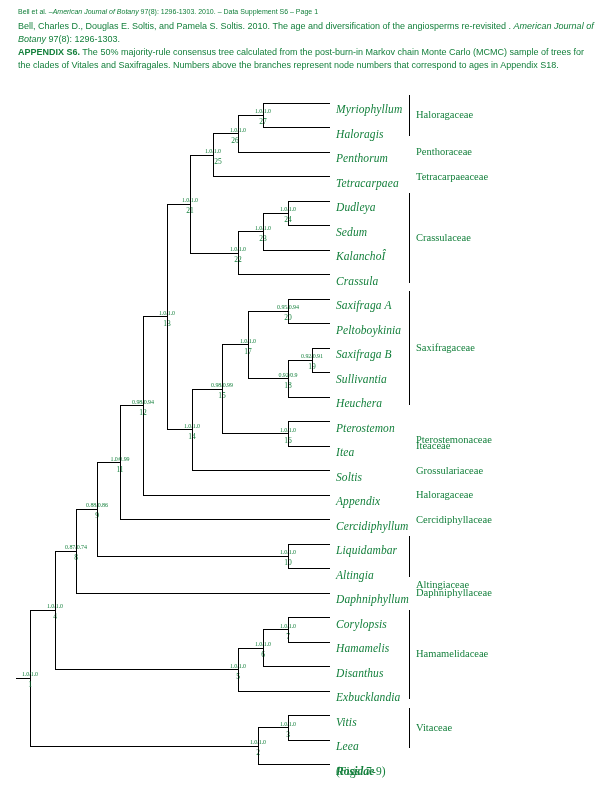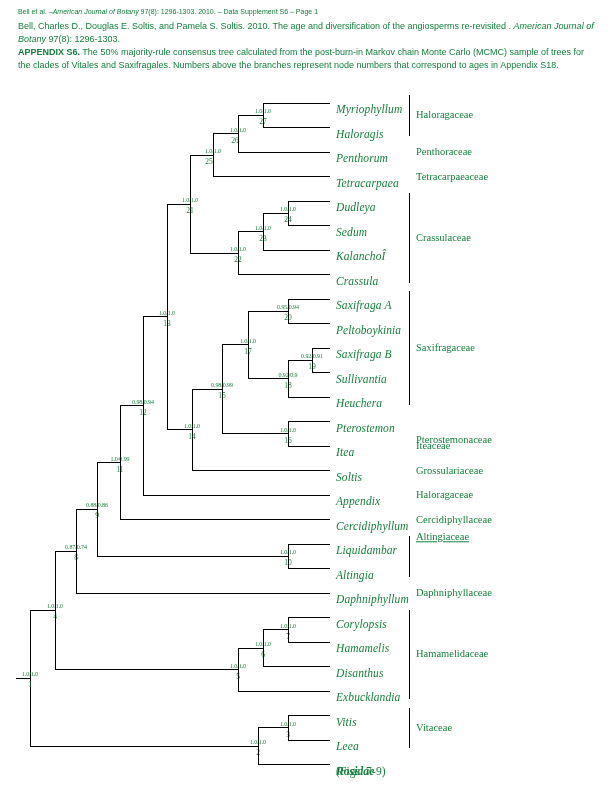--- a/index.html
+++ b/index.html
@@ -146,21 +146,21 @@
       <div class="hline" style="left: 288px; top: 396.5px; width: 42px; height: 1px;"></div>
       <div class="vline" style="left: 311.5px; top: 348px; width: 1px; height: 24.5px;"></div>
       <div class="hline" style="left: 312px; top: 347.5px; width: 18px; height: 1px;"></div>
       <div class="hline" style="left: 312px; top: 372px; width: 18px; height: 1px;"></div>
       <div class="vline" style="left: 287.5px; top: 299px; width: 1px; height: 24.5px;"></div>
       <div class="hline" style="left: 288px; top: 298.5px; width: 42px; height: 1px;"></div>
       <div class="hline" style="left: 288px; top: 323px; width: 42px; height: 1px;"></div>
       <div class="vline" style="left: 189.5px; top: 155.062px; width: 1px; height: 98px;"></div>
       <div class="hline" style="left: 190px; top: 154.562px; width: 23px; height: 1px;"></div>
       <span class="support" style="left: 213px; top: 154.062px;">1.0/1.0</span>
-      <span class="nodenum" style="left: 209px; top: 157.062px;">25</span>
+      <span class="nodenum" style="left: 218px; top: 157.062px;">25</span>
       <div class="hline" style="left: 190px; top: 252.562px; width: 48px; height: 1px;"></div>
       <span class="support" style="left: 238px; top: 252.062px;">1.0/1.0</span>
       <span class="nodenum" style="left: 238px; top: 255.062px;">22</span>
       <div class="vline" style="left: 237.5px; top: 231.625px; width: 1px; height: 42.875px;"></div>
       <div class="hline" style="left: 238px; top: 231.125px; width: 25px; height: 1px;"></div>
       <span class="support" style="left: 263px; top: 230.625px;">1.0/1.0</span>
       <span class="nodenum" style="left: 263px; top: 233.625px;">23</span>
       <div class="hline" style="left: 238px; top: 274px; width: 92px; height: 1px;"></div>
       <div class="vline" style="left: 262.5px; top: 213.25px; width: 1px; height: 36.75px;"></div>
       <div class="hline" style="left: 263px; top: 212.75px; width: 25px; height: 1px;"></div>
@@ -278,21 +278,21 @@
       <div class="vline" style="left: 408.5px; top: 193px; width: 1px; height: 89.5px;"></div>
       <span class="family" style="left: 416px; top: 237.75px;">Crassulaceae</span>
       <div class="vline" style="left: 408.5px; top: 291px; width: 1px; height: 114px;"></div>
       <span class="family" style="left: 416px; top: 348px;">Saxifragaceae</span>
       <span class="family" style="left: 416px; top: 440px;">Pterostemonaceae</span>
       <span class="family" style="left: 416px; top: 446px;">Iteaceae</span>
       <span class="family" style="left: 416px; top: 470.5px;">Grossulariaceae</span>
       <span class="family" style="left: 416px; top: 495px;">Haloragaceae</span>
       <span class="family" style="left: 416px; top: 519.5px;">Cercidiphyllaceae</span>
       <div class="vline" style="left: 408.5px; top: 536px; width: 1px; height: 40.5px;"></div>
-      <span class="family" style="left: 416px; top: 537px; text-decoration: underline;">Altingiaceae</span>
+      <span class="family" style="left: 416px; top: 585px;">Altingiaceae</span>
       <span class="family" style="left: 416px; top: 593px; text-align: center;">Daphniphyllaceae</span>
       <div class="vline" style="left: 408.5px; top: 609.5px; width: 1px; height: 89.5px;"></div>
       <span class="family" style="left: 416px; top: 654.25px;">Hamamelidaceae</span>
       <div class="vline" style="left: 408.5px; top: 707.5px; width: 1px; height: 40.5px;"></div>
       <span class="family" style="left: 416px; top: 727.75px;">Vitaceae</span>
     </div>
 
 </div>
 
 </body></html>

